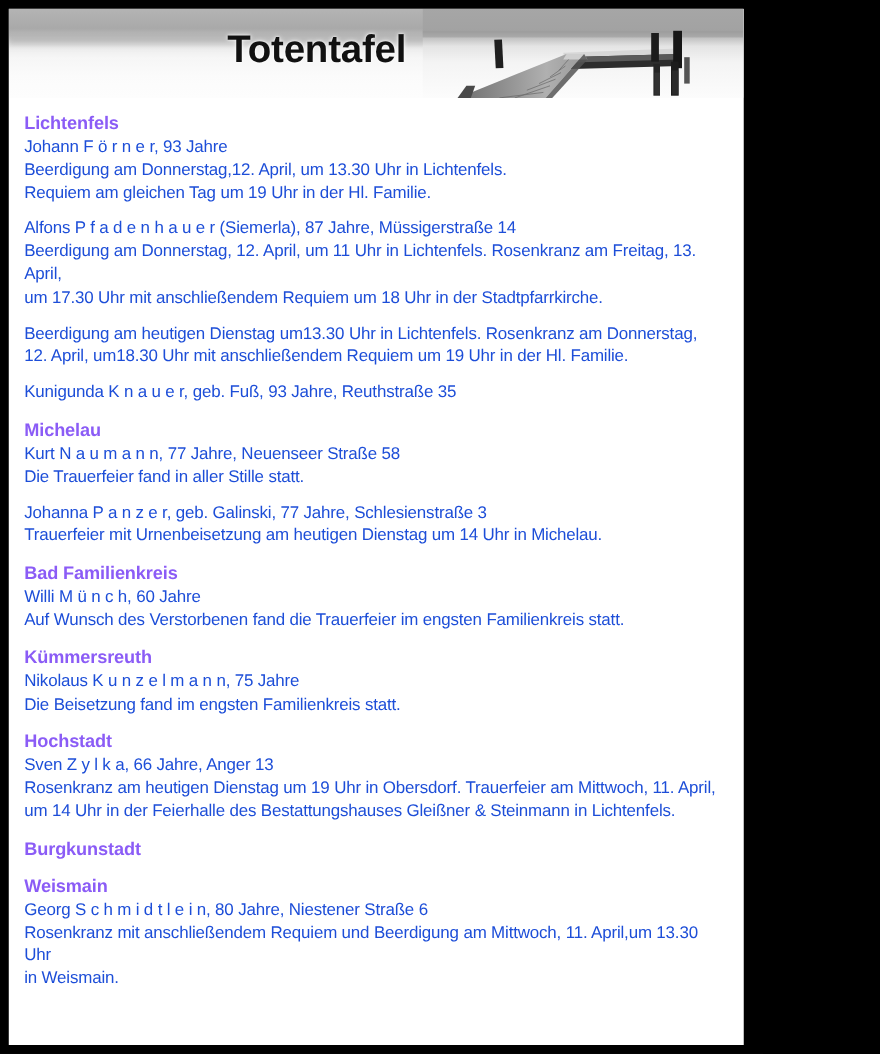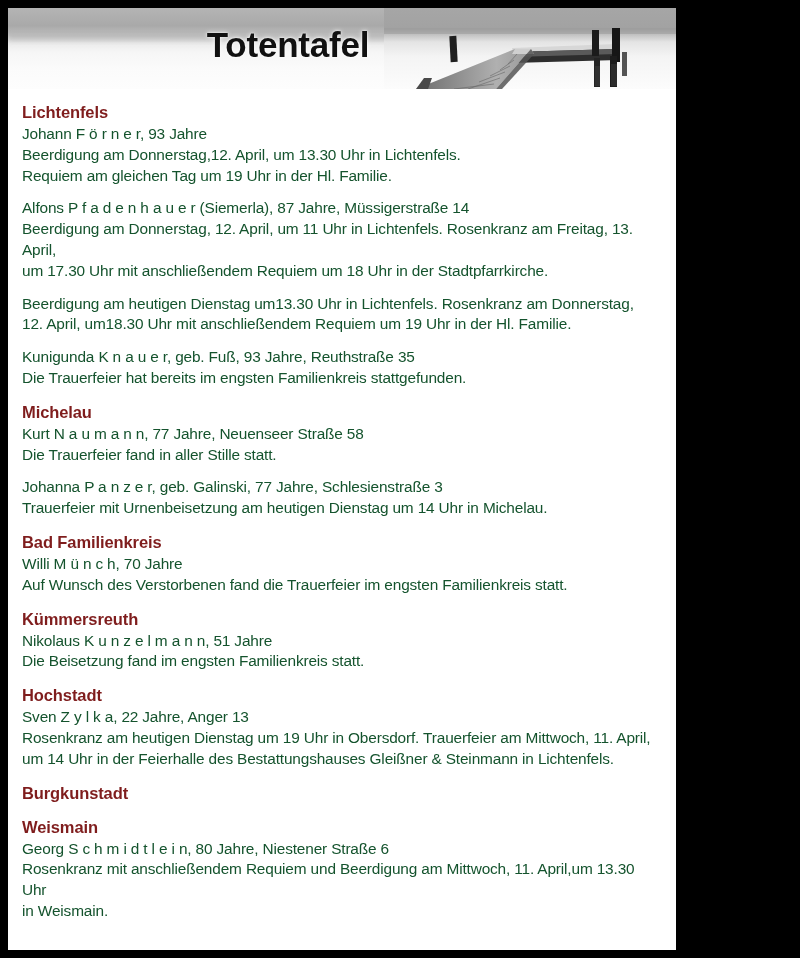--- a/index.html
+++ b/index.html
@@ -102,35 +102,35 @@
   .town-block {
     margin: 0 0 13px 0;
   }
   .town-block:last-child { margin-bottom: 0; }
 
   .town-name {
     font-family: "Liberation Sans", sans-serif;
     font-weight: bold;
     font-size: 16.5px;
     line-height: 21px;
-    color: #7f1d1d;
+    color: #8b5cf6;
     letter-spacing: -0.1px;
     margin: 0 0 1px 0;
   }
 
   .entry {
     margin: 0 0 12px 0;
   }
   .entry:last-child { margin-bottom: 0; }
 
   .entry-line {
     font-family: "Liberation Sans", sans-serif;
     font-size: 15.4px;
     line-height: 20.8px;
-    color: #14532d;
+    color: #1d4ed8;
     letter-spacing: -0.15px;
     margin: 0;
   }
 </style>
 </head>
 <body>
 
 <div class="page">
   <div class="sheet">
 
@@ -205,52 +205,51 @@
             <p class="entry-line">Alfons P f a d e n h a u e r (Siemerla), 87 Jahre, Müssigerstraße 14</p>
             <p class="entry-line">Beerdigung am Donnerstag, 12. April, um 11 Uhr in Lichtenfels. Rosenkranz am Freitag, 13. April,</p>
             <p class="entry-line">um 17.30 Uhr mit anschließendem Requiem um 18 Uhr in der Stadtpfarrkirche.</p>
           </div>
           <div class="entry">
             <p class="entry-line">Beerdigung am heutigen Dienstag um13.30 Uhr in Lichtenfels. Rosenkranz am Donnerstag,</p>
             <p class="entry-line">12. April, um18.30 Uhr mit anschließendem Requiem um 19 Uhr in der Hl. Familie.</p>
           </div>
           <div class="entry">
             <p class="entry-line">Kunigunda K n a u e r, geb. Fuß, 93 Jahre, Reuthstraße 35</p>
-            <p class="entry-line">Die Trauerfeier hat bereits im engsten Familienkreis stattgefunden.</p>
           </div>
         </div>
         <div class="town-block">
           <div class="town-name">Michelau</div>
           <div class="entry">
             <p class="entry-line">Kurt N a u m a n n, 77 Jahre, Neuenseer Straße 58</p>
             <p class="entry-line">Die Trauerfeier fand in aller Stille statt.</p>
           </div>
           <div class="entry">
             <p class="entry-line">Johanna P a n z e r, geb. Galinski, 77 Jahre, Schlesienstraße 3</p>
             <p class="entry-line">Trauerfeier mit Urnenbeisetzung am heutigen Dienstag um 14 Uhr in Michelau.</p>
           </div>
         </div>
         <div class="town-block">
           <div class="town-name">Bad Familienkreis</div>
           <div class="entry">
-            <p class="entry-line">Willi M ü n c h, 70 Jahre</p>
+            <p class="entry-line">Willi M ü n c h, 60 Jahre</p>
             <p class="entry-line">Auf Wunsch des Verstorbenen fand die Trauerfeier im engsten Familienkreis statt.</p>
           </div>
         </div>
         <div class="town-block">
           <div class="town-name">Kümmersreuth</div>
           <div class="entry">
-            <p class="entry-line">Nikolaus K u n z e l m a n n, 51 Jahre</p>
+            <p class="entry-line">Nikolaus K u n z e l m a n n, 75 Jahre</p>
             <p class="entry-line">Die Beisetzung fand im engsten Familienkreis statt.</p>
           </div>
         </div>
         <div class="town-block">
           <div class="town-name">Hochstadt</div>
           <div class="entry">
-            <p class="entry-line">Sven Z y l k a, 22 Jahre, Anger 13</p>
+            <p class="entry-line">Sven Z y l k a, 66 Jahre, Anger 13</p>
             <p class="entry-line">Rosenkranz am heutigen Dienstag um 19 Uhr in Obersdorf. Trauerfeier am Mittwoch, 11. April,</p>
             <p class="entry-line">um 14 Uhr in der Feierhalle des Bestattungshauses Gleißner &amp; Steinmann in Lichtenfels.</p>
           </div>
         </div>
         <div class="town-block">
           <div class="town-name">Burgkunstadt</div>
         </div>
         <div class="town-block">
           <div class="town-name">Weismain</div>
           <div class="entry">

